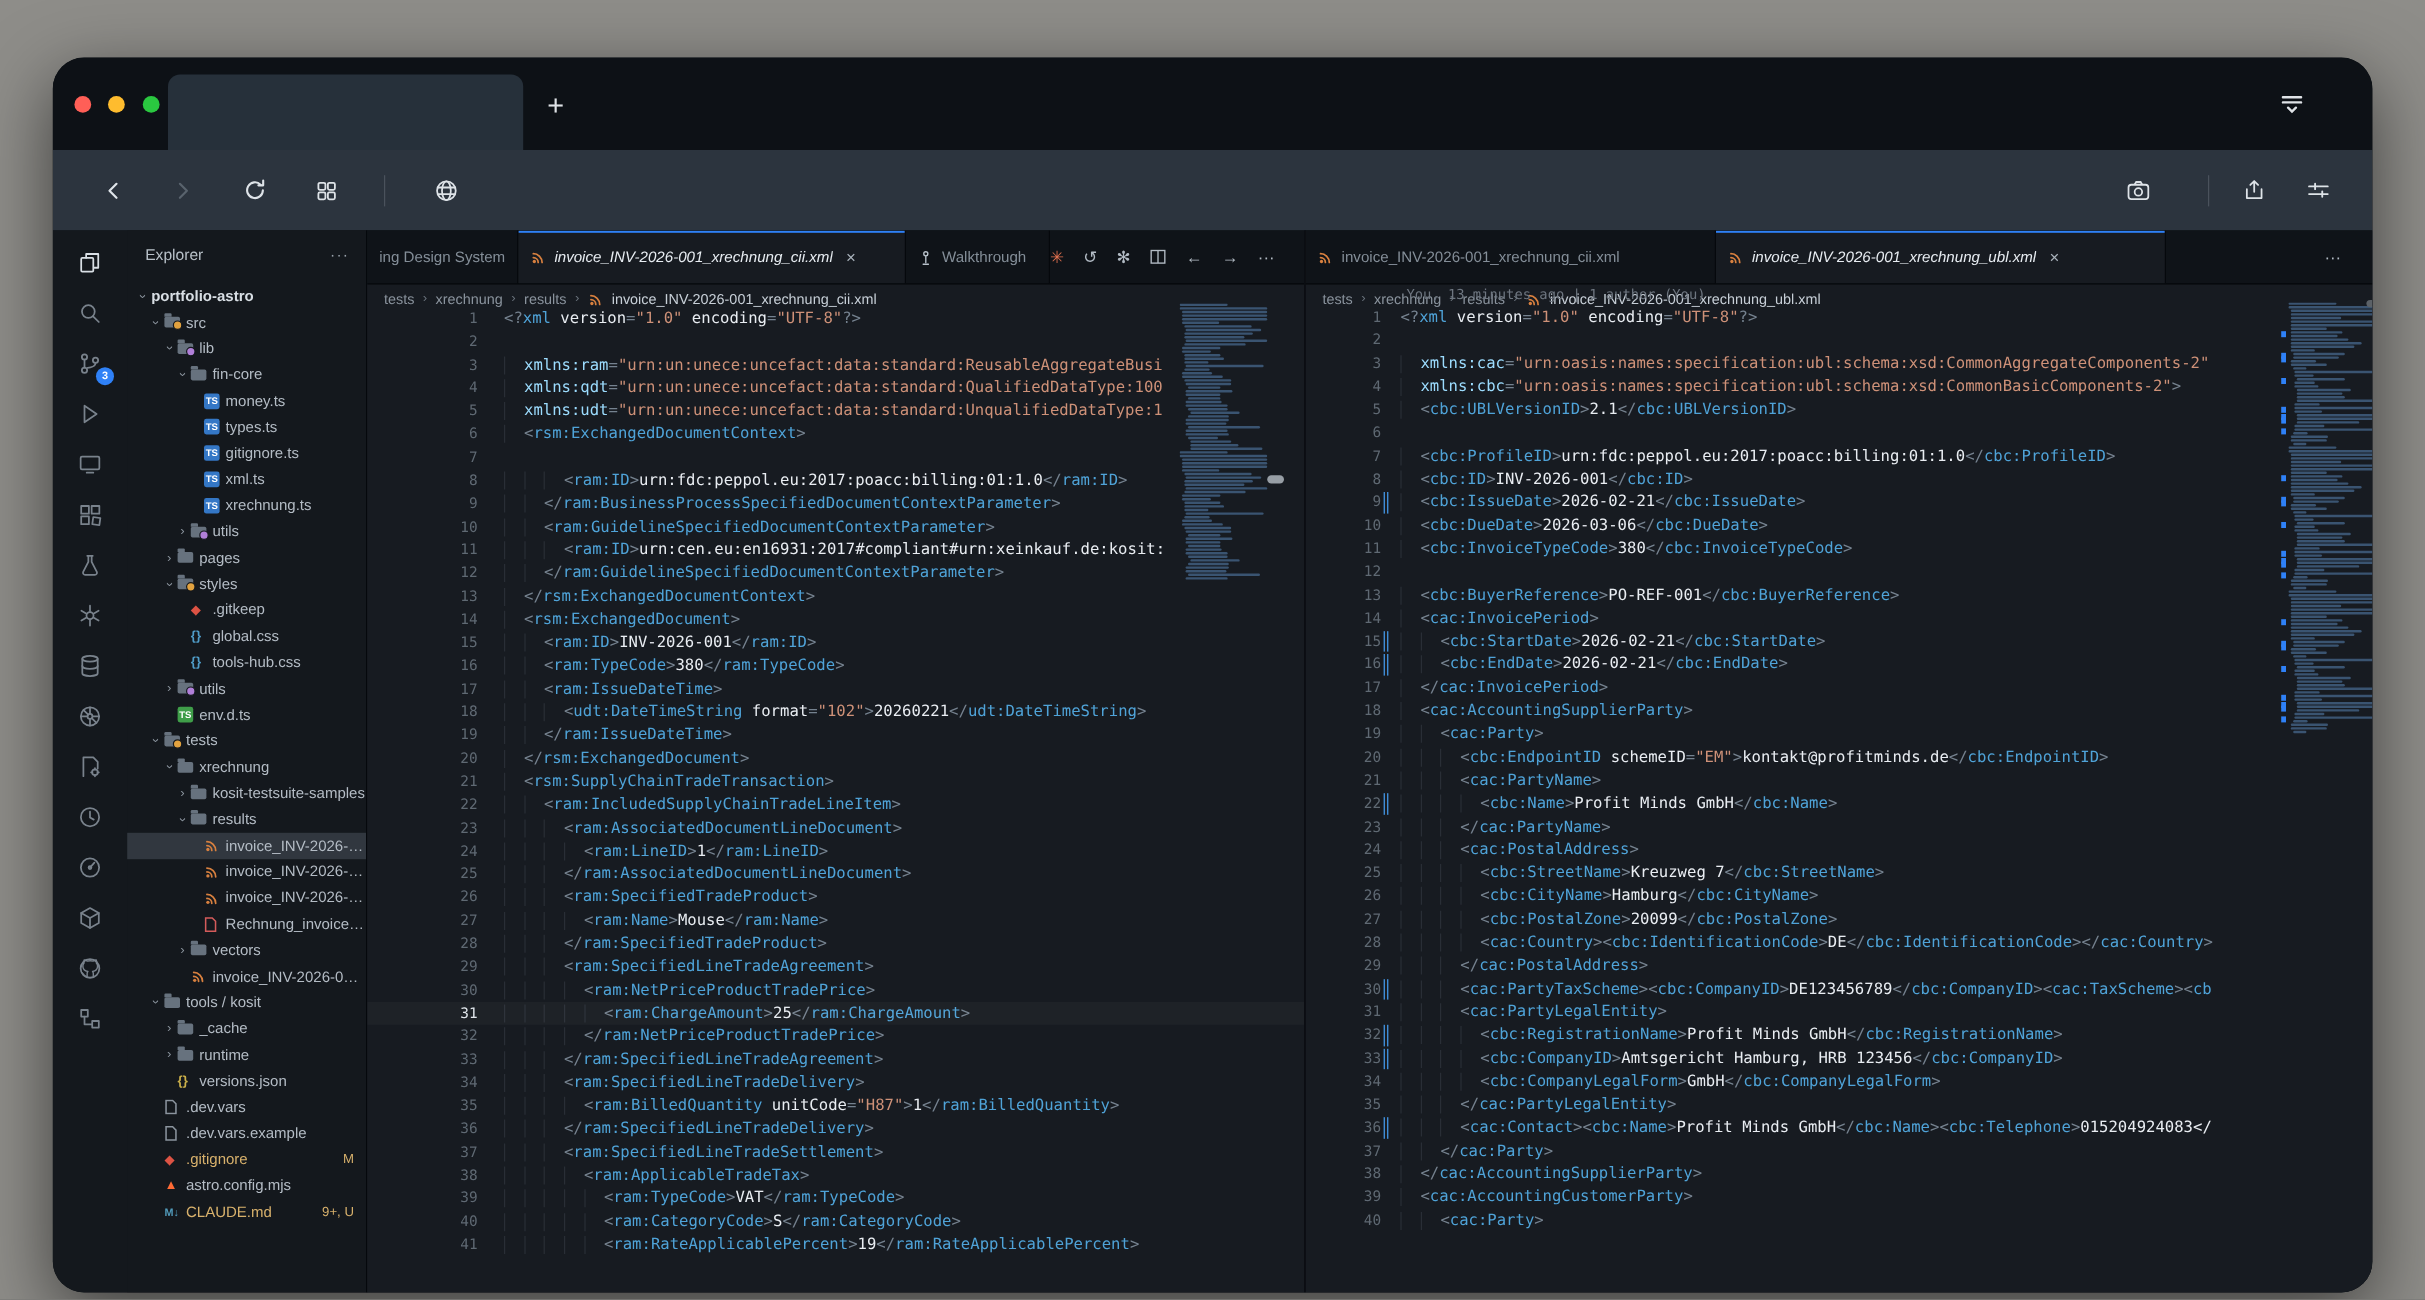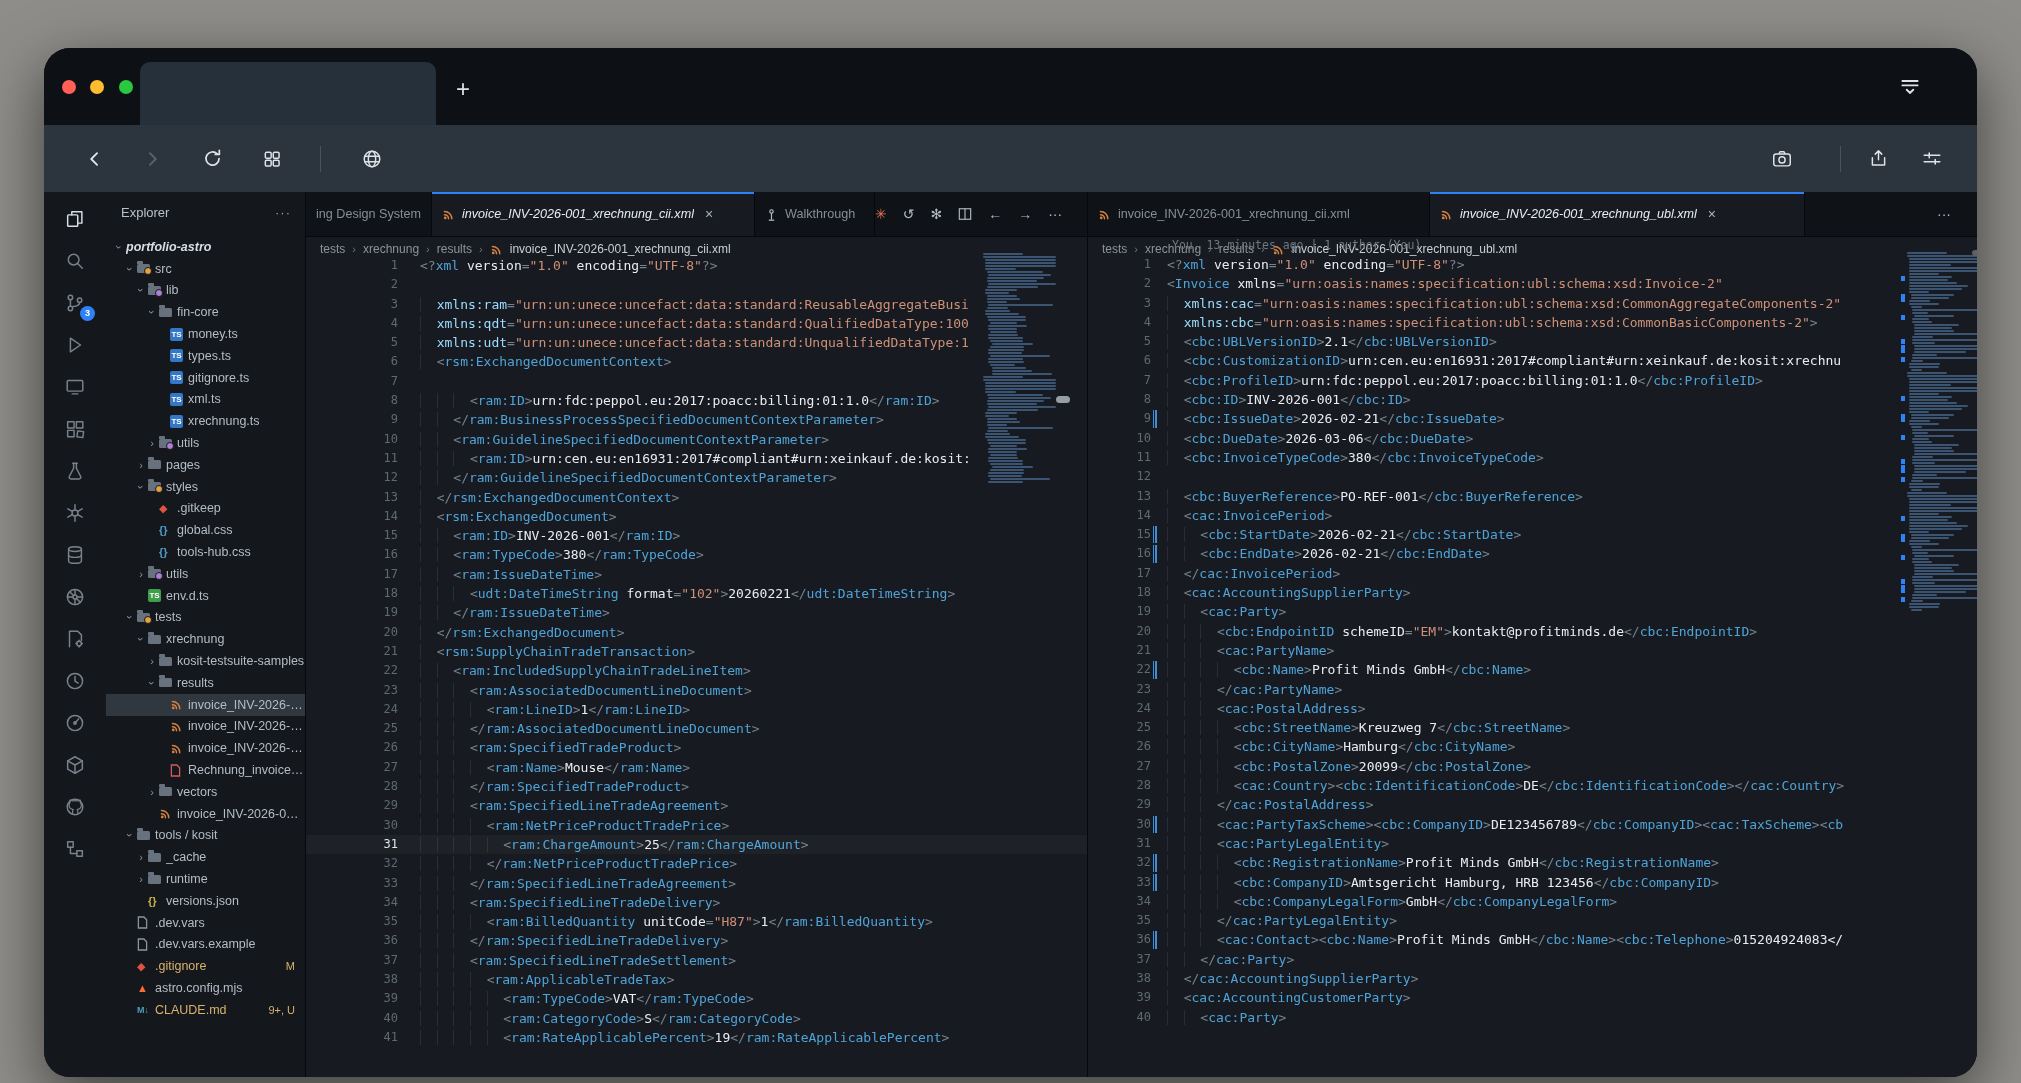--- a/index.html
+++ b/index.html
@@ -268,21 +268,21 @@
             </svg>
           </div>
         </div>
 
       <div class="sidebar">
         <div class="sb-head">
           <span>Explorer</span>
           <span class="sb-more">···</span>
         </div>
         <div class="tree" id="tree">
-            <div class="trow" style="padding-left: 6px; font-style: italic;">
+            <div class="trow" style="padding-left: 6px;">
               <span class="chev open">›</span>
               <span class="tlabel root">portfolio-astro</span>
             </div>
             <div class="trow" style="padding-left: 17px;">
               <span class="chev open">›</span>
               <span class="tico">
                 <span class="fold fo"></span>
               </span>
               <span class="tlabel">src</span>
             </div>
@@ -761,25 +761,25 @@
               <svg width="13" height="13" viewBox="0 0 16 16">
                 <circle cx="4" cy="12.2" r="1.7" fill="#d8803f"></circle>
                 <path d="M3 8.2a5 5 0 0 1 5 5M3 4.2a9 9 0 0 1 9 9" stroke="#d8803f" stroke-width="1.8" fill="none" stroke-linecap="round"></path>
               </svg>
             </span>
             <span style="color: rgb(199, 207, 215);">invoice_INV-2026-001_xrechnung_ubl.xml</span>
           </div>
           <div class="code">
             <div class="blame">You, 13 minutes ago | 1 author (You)</div>
             <div class="crow"><span class="lnum">1</span><span class="ltext"><span class="pun">&lt;?</span><span class="tag">xml</span> version<span class="pun">=</span><span class="str">"1.0"</span> encoding<span class="pun">=</span><span class="str">"UTF-8"</span><span class="pun">?&gt;</span></span></div>
-            <div class="crow"><span class="lnum">2</span><span class="ltext"><span class="pun">&lt;</span><span class="tag">Invoice</span> xmlns<span class="pun">=</span><span class="str">"urn:oasis:names:specification:ubl:schema:xsd:Invoice-2"</span></span></div>
+            <div class="crow"><span class="lnum">2</span></div>
             <div class="crow"><span class="lnum">3</span><span class="ltext"><span class="ind">  </span><span class="attr">xmlns:cac</span><span class="pun">=</span><span class="str">"urn:oasis:names:specification:ubl:schema:xsd:CommonAggregateComponents-2"</span></span></div>
             <div class="crow"><span class="lnum">4</span><span class="ltext"><span class="ind">  </span><span class="attr">xmlns:cbc</span><span class="pun">=</span><span class="str">"urn:oasis:names:specification:ubl:schema:xsd:CommonBasicComponents-2"</span><span class="pun">&gt;</span></span></div>
             <div class="crow"><span class="lnum">5</span><span class="ltext"><span class="ind">  </span><span class="pun">&lt;</span><span class="tag">cbc:UBLVersionID</span><span class="pun">&gt;</span>2.1<span class="pun">&lt;/</span><span class="tag">cbc:UBLVersionID</span><span class="pun">&gt;</span></span></div>
-            <div class="crow"><span class="lnum">6</span><span class="ltext"><span class="ind">  </span><span class="pun">&lt;</span><span class="tag">cbc:CustomizationID</span><span class="pun">&gt;</span>urn:cen.eu:en16931:2017#compliant#urn:xeinkauf.de:kosit:xrechnu</span></div>
+            <div class="crow"><span class="lnum">6</span></div>
             <div class="crow"><span class="lnum">7</span><span class="ltext"><span class="ind">  </span><span class="pun">&lt;</span><span class="tag">cbc:ProfileID</span><span class="pun">&gt;</span>urn:fdc:peppol.eu:2017:poacc:billing:01:1.0<span class="pun">&lt;/</span><span class="tag">cbc:ProfileID</span><span class="pun">&gt;</span></span></div>
             <div class="crow"><span class="lnum">8</span><span class="ltext"><span class="ind">  </span><span class="pun">&lt;</span><span class="tag">cbc:ID</span><span class="pun">&gt;</span>INV-2026-001<span class="pun">&lt;/</span><span class="tag">cbc:ID</span><span class="pun">&gt;</span></span></div>
             <div class="crow"><span class="lnum">9</span><span class="chmark"></span><span class="ltext"><span class="ind">  </span><span class="pun">&lt;</span><span class="tag">cbc:IssueDate</span><span class="pun">&gt;</span>2026-02-21<span class="pun">&lt;/</span><span class="tag">cbc:IssueDate</span><span class="pun">&gt;</span></span></div>
             <div class="crow"><span class="lnum">10</span><span class="ltext"><span class="ind">  </span><span class="pun">&lt;</span><span class="tag">cbc:DueDate</span><span class="pun">&gt;</span>2026-03-06<span class="pun">&lt;/</span><span class="tag">cbc:DueDate</span><span class="pun">&gt;</span></span></div>
             <div class="crow"><span class="lnum">11</span><span class="ltext"><span class="ind">  </span><span class="pun">&lt;</span><span class="tag">cbc:InvoiceTypeCode</span><span class="pun">&gt;</span>380<span class="pun">&lt;/</span><span class="tag">cbc:InvoiceTypeCode</span><span class="pun">&gt;</span></span></div>
             <div class="crow"><span class="lnum">12</span></div>
             <div class="crow"><span class="lnum">13</span><span class="ltext"><span class="ind">  </span><span class="pun">&lt;</span><span class="tag">cbc:BuyerReference</span><span class="pun">&gt;</span>PO-REF-001<span class="pun">&lt;/</span><span class="tag">cbc:BuyerReference</span><span class="pun">&gt;</span></span></div>
             <div class="crow"><span class="lnum">14</span><span class="ltext"><span class="ind">  </span><span class="pun">&lt;</span><span class="tag">cac:InvoicePeriod</span><span class="pun">&gt;</span></span></div>
             <div class="crow"><span class="lnum">15</span><span class="chmark"></span><span class="ltext"><span class="ind">  </span><span class="ind">  </span><span class="pun">&lt;</span><span class="tag">cbc:StartDate</span><span class="pun">&gt;</span>2026-02-21<span class="pun">&lt;/</span><span class="tag">cbc:StartDate</span><span class="pun">&gt;</span></span></div>
             <div class="crow"><span class="lnum">16</span><span class="chmark"></span><span class="ltext"><span class="ind">  </span><span class="ind">  </span><span class="pun">&lt;</span><span class="tag">cbc:EndDate</span><span class="pun">&gt;</span>2026-02-21<span class="pun">&lt;/</span><span class="tag">cbc:EndDate</span><span class="pun">&gt;</span></span></div>

